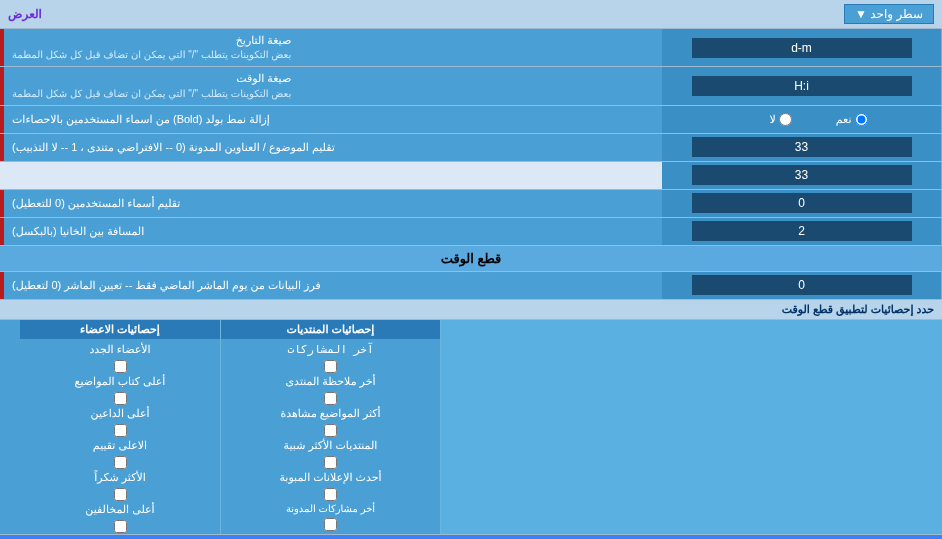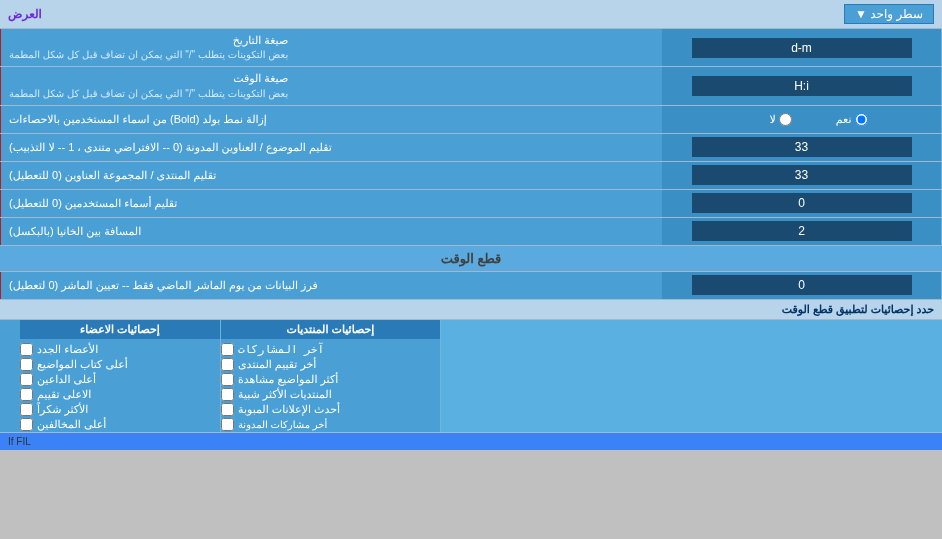--- a/index.html
+++ b/index.html
@@ -23,21 +23,21 @@
       flex: 1;
       background: #4a9fd4;
       color: #fff;
       padding: 4px 8px;
       display: flex;
       align-items: center;
       justify-content: flex-end;
       text-align: right;
       font-size: 11px;
       line-height: 1.4;
-      border-left: 1px solid #b91c1c;
+      border-left: 4px solid #b91c1c;
     }
     .row-label-small {
       font-size: 10px;
       color: #d0eaff;
       display: block;
     }
     .row-input {
       width: 280px;
       background: #3a8fc4;
       display: flex;
@@ -91,21 +91,21 @@
     .radio-group label {
       display: flex;
       align-items: center;
       gap: 3px;
       cursor: pointer;
       margin-left: 34px;
     }
     
     .section-header-row {
       background: #5aaae0;
-      color: #404040;
+      color: #000000;
       font-weight: bold;
       font-size: 13px;
       text-align: center;
       padding: 5px;
       border-bottom: 1px solid #a0b8d0;
       width: 100%;
     }
     .checkboxes-label-row {
       background: #b8d4ea;
       color: #003366;
@@ -126,20 +126,21 @@
     }
     .checkbox-item {
       display: flex;
       align-items: center;
       justify-content: flex-end;
       gap: 4px;
       color: #fff;
       font-size: 11px;
       padding: 1px 0;
       direction: rtl;
+      flex-direction: column;
     }
     .checkbox-item input[type="checkbox"] {
       cursor: pointer;
     }
   </style>
 </head>
 <body>
 
 <div class="container">
 
@@ -198,23 +199,20 @@
     </div>
     <div class="row-label">
       <span>تقليم الموضوع / العناوين المدونة (0 -- الافتراضي متندى ، 1 -- لا التذبيب)</span>
     </div>
   </div>
 
   <div class="row">
     <div class="row-input">
       <input type="text" value="33" style="">
     </div>
-    <div class="row-label">
-      <span>تقليم المنتدى / المجموعة العناوين (0 للتعطيل)</span>
-    </div>
   </div>
 
   <div class="row">
     <div class="row-input">
       <input type="text" value="0" style="">
     </div>
     <div class="row-label">
       <span>تقليم أسماء المستخدمين (0 للتعطيل)</span>
     </div>
   </div>
@@ -254,21 +252,21 @@
     </div>
 
     <div style="width:220px; background:#4a9fd4; border-left:1px solid #6bb5e0;">
       <div class="checkbox-col-header">إحصائيات المنتديات</div>
       <div id="col1-items">
           <div class="checkbox-item">
             <span style="color:#fff;font-size:11px;font-family:Liberation Mono, monospace;">آخر المشاركات</span>
             <input type="checkbox" style="">
           </div>
           <div class="checkbox-item">
-            <span style="color:#fff;font-size:11px;">أخر تقييم المنتدى</span>
+            <span style="color:#fff;font-size:11px;">أخر ملاحظة المنتدى</span>
             <input type="checkbox" style="">
           </div>
           <div class="checkbox-item">
             <span style="color:#fff;font-size:11px;">أكثر المواضيع مشاهدة</span>
             <input type="checkbox" style="">
           </div>
           <div class="checkbox-item">
             <span style="color:#fff;font-size:11px;">المنتديات الأكثر شبية</span>
             <input type="checkbox" style="">
           </div>

